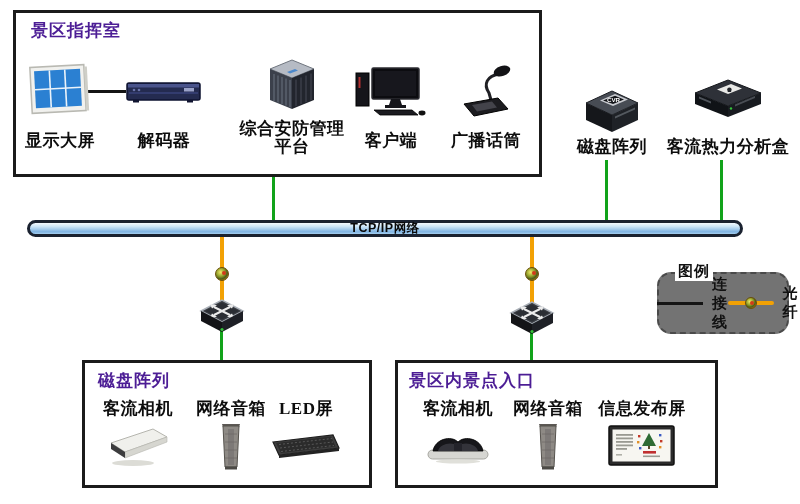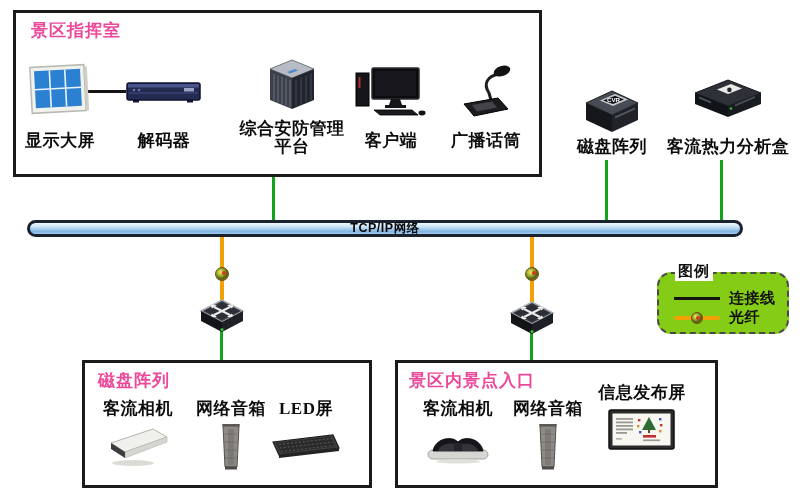--- a/index.html
+++ b/index.html
@@ -1,20 +1,20 @@
 <!DOCTYPE html>
 <html><head>
 <meta charset="utf-8">
 <style>
   html,body{margin:0;padding:0;background:#fff;}
   .canvas{position:relative;width:800px;height:504px;background:#ffffff;overflow:hidden;
           font-family:"Liberation Serif","DejaVu Serif",serif;color:#111;}
   
   .box{position:absolute;border:3px solid #1b1b1b;background:#ffffff;box-sizing:border-box;z-index:1;}
-  .box-title{position:absolute;font-weight:bold;font-size:17px;letter-spacing:1px;color:#ec4899;z-index:2;}
+  .box-title{position:absolute;font-weight:bold;font-size:17px;letter-spacing:1px;color:#4c1d95;z-index:2;}
   
   .dev{position:absolute;display:flex;flex-direction:column;align-items:center;z-index:2;}
   .dev.label-bottom{justify-content:flex-end;}
   .dev .icon-wrap{flex:1;display:flex;align-items:center;justify-content:center;}
   .lbl{font-weight:bold;font-size:17px;line-height:18px;letter-spacing:0.5px;color:#0d0d0d;text-align:center;}
   
   .vline{position:absolute;z-index:0;}
   .green{width:3px;background:#12a31a;}
   .fiber{width:4px;background:#f2a104;border-radius:2px;}
   .hline{position:absolute;background:#141414;height:3px;z-index:2;}
@@ -26,22 +26,22 @@
   .bus-label{font-family:"Liberation Sans","DejaVu Sans",sans-serif;font-weight:bold;font-size:12.5px;color:#0a0a0a;letter-spacing:0.5px;}
   
   .fiber-node{position:absolute;width:14px;height:14px;border-radius:50%;z-index:2;
        background:radial-gradient(circle at 38% 35%, #f2ea6a 0%, #95a32c 38%, #4c5c17 62%, #a87a14 82%, #7c5a0c 100%);
        border:1px solid #6b4e08;box-sizing:border-box;}
   .fiber-node::after{content:"";position:absolute;width:4px;height:4px;border-radius:50%;background:#d23a1a;top:3px;right:2px;}
   
   .switch{position:absolute;z-index:2;}
   
   .legend{position:absolute;left:657px;top:272px;width:132px;height:62px;box-sizing:border-box;
-          border:2px dashed #4a4a4a;border-radius:14px;background:#84cc16;z-index:1;
-          display:flex;flex-direction:column;justify-content:flex-end;padding:5px 6px 5px 15px;}
+          border:2px dashed #4a4a4a;border-radius:14px;background:#737373;z-index:1;
+          display:flex;flex-direction:row;justify-content:center;padding:5px 6px 5px 15px;}
   .legend-title{position:absolute;left:675px;top:262px;font-weight:bold;font-size:15px;letter-spacing:1px;
                 background:#fff;padding:0 3px;z-index:3;}
   .leg-row{display:flex;align-items:center;gap:9px;}
   .leg-sample{width:46px;flex:none;position:relative;}
   .leg-sample.s-connection{height:3px;background:#141414;}
   .leg-sample.s-fiber{height:4px;background:#f2a104;border-radius:2px;}
   .leg-sample.s-network{height:4px;background:#12a31a;border-radius:2px;}
   .leg-sample .fiber-node{width:12px;height:12px;left:50%;top:50%;transform:translate(-50%,-50%);}
   .leg-label{font-weight:bold;font-size:15px;letter-spacing:0.5px;}
 </style>
@@ -319,21 +319,21 @@
           <line x1="9" y1="12" x2="21" y2="12"></line>
             <line x1="9" y1="20" x2="21" y2="20"></line>
           <line x1="9" y1="28" x2="21" y2="28"></line>
             <line x1="9" y1="36" x2="21" y2="36"></line>
         </g>
         <rect x="9" y="44.5" width="12" height="3" fill="#4c4a46"></rect>
       </svg>
     </div>
   </div>
 
-  <div class="dev" style="left:592px;top:384px;width:100px;height:74px;font-family:Liberation Serif, serif;">
+  <div class="dev" style="left:592px;top:400px;width:100px;height:74px;font-family:Liberation Serif, serif;">
     <div class="lbl">信息发布屏</div>
     <div class="icon-wrap">
       <svg width="68" height="42" viewBox="0 0 68 42">
         <rect x="1" y="1" width="65" height="39" rx="2" fill="#2b2b2b" stroke="#101010" stroke-width="1.5"></rect>
         <rect x="4.5" y="4.5" width="58" height="32" fill="#f7f6f1"></rect>
         <g fill="#9a9a92">
           <rect x="8" y="9" width="17" height="1.8"></rect>
             <rect x="8" y="12.5" width="17" height="1.8"></rect>
           <rect x="8" y="16" width="17" height="1.8"></rect>
             <rect x="8" y="19.5" width="17" height="1.8"></rect>

